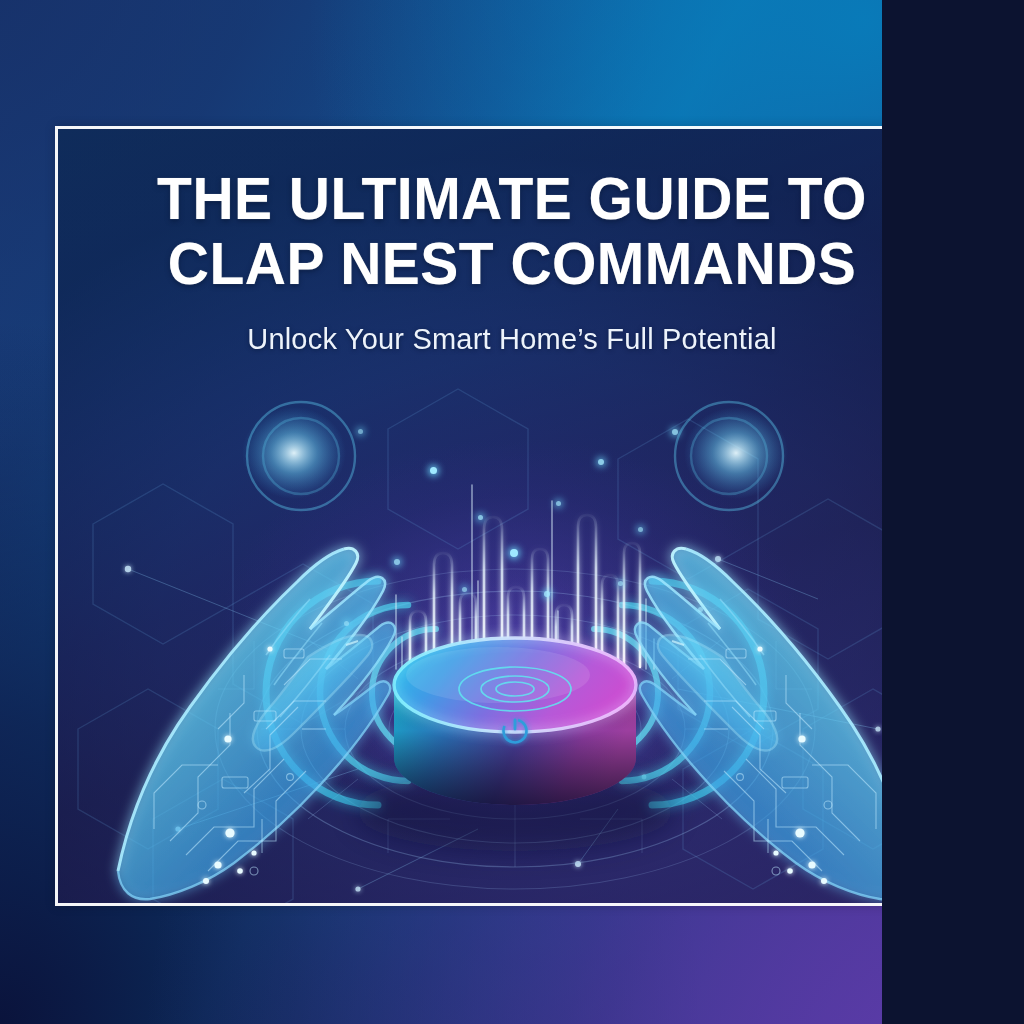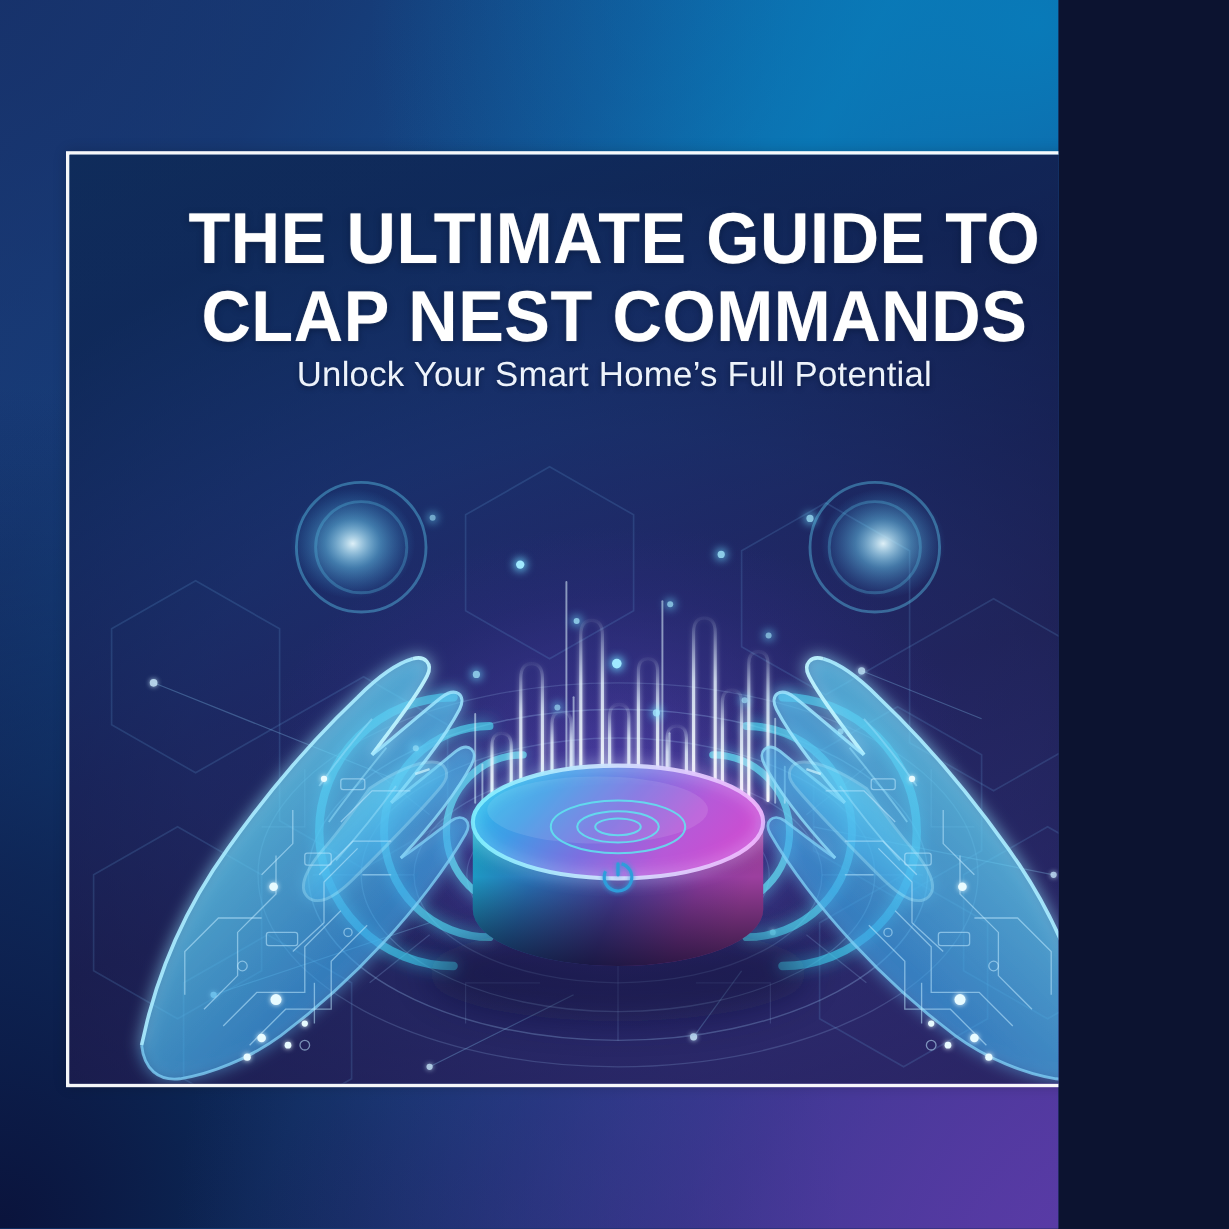--- a/index.html
+++ b/index.html
@@ -100,20 +100,21 @@
     color: #ffffff;
     font-size: 60px;
     font-weight: bold;
     letter-spacing: 0.5px;
     line-height: 1.08;
     text-shadow: 0 2px 6px rgba(4,18,48,0.55), 0 0 1px rgba(255,255,255,0.6);
     transform: scaleX(0.95);
     white-space: nowrap;
   }
   .subtitle {
+    margin-top: 26px;
     color: #edf3fb;
     font-size: 29px;
     font-weight: normal;
     letter-spacing: 0.2px;
     text-shadow: 0 1px 4px rgba(4,18,48,0.55);
     white-space: nowrap;
   }
 
   
   .art {

